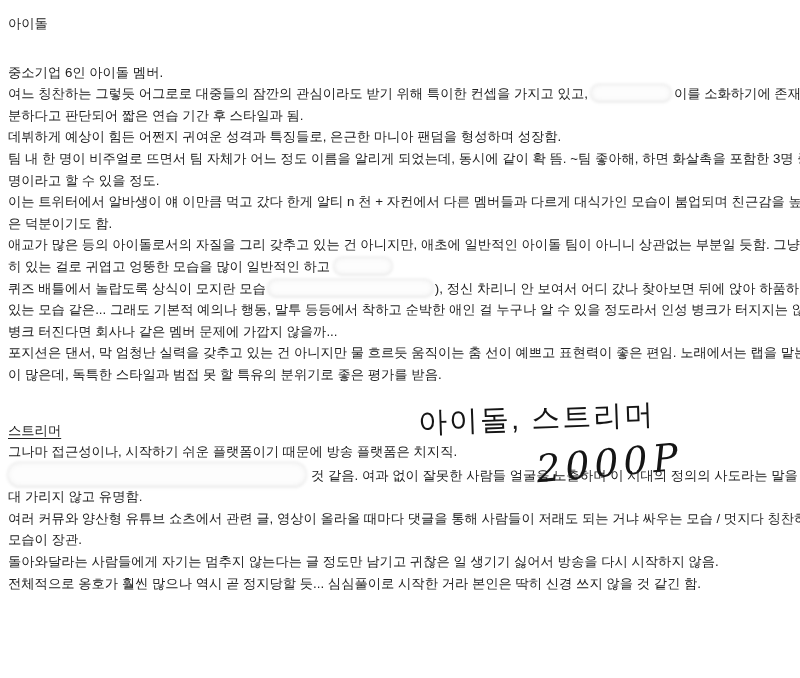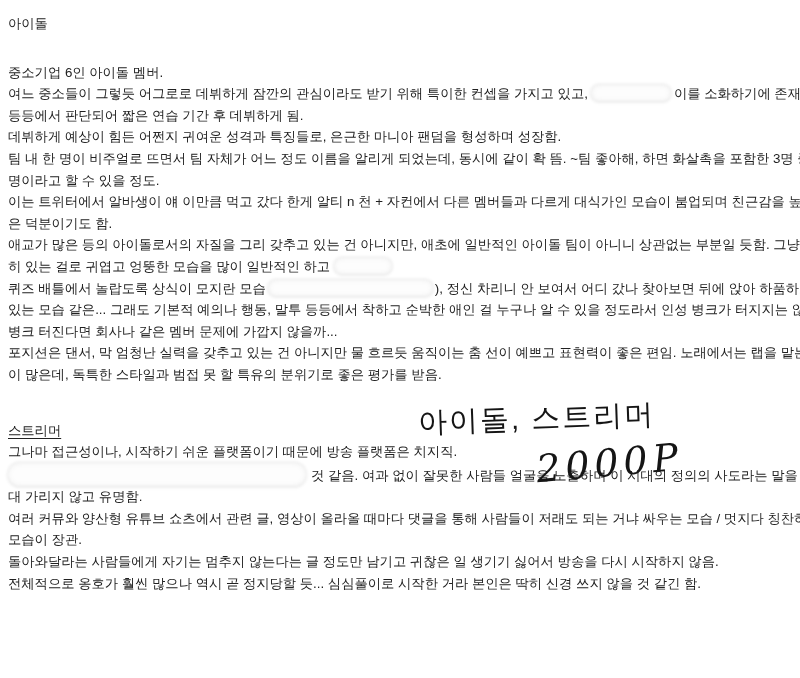--- a/index.html
+++ b/index.html
@@ -43,22 +43,22 @@
 <body>
 
 <div class="page">
 
   <div class="heading heading-idol">
     <span>아이돌</span>
   </div>
 
   <div class="para-idol">
     <div class="line">중소기업 6인 아이돌 멤버.</div>
-    <div class="line"><span>여느 중소들이 그렇듯 어그로로 데뷔하게 잠깐의 관심이라도 받기 위해 특이한 컨셉을 가지고 있고,</span><span class="blur w80"></span><span>이를 소화하기에 존재만으로 충</span></div>
-    <div class="line">등등에서 판단되어 짧은 연습 기간 후 데뷔하게 됨.</div>
+    <div class="line"><span>여느 칭찬하는 그렇듯 어그로로 대중들의 잠깐의 관심이라도 받기 위해 특이한 컨셉을 가지고 있고,</span><span class="blur w80"></span><span>이를 소화하기에 존재만으로 충</span></div>
+    <div class="line">분하다고 판단되어 짧은 연습 기간 후 스타일과 됨.</div>
     <div class="line">데뷔하게 예상이 힘든 어쩐지 귀여운 성격과 특징들로, 은근한 마니아 팬덤을 형성하며 성장함.</div>
     <div class="line">팀 내 한 명이 비주얼로 뜨면서 팀 자체가 어느 정도 이름을 알리게 되었는데, 동시에 같이 확 뜸. ~팀 좋아해, 하면 화살촉을 포함한 3명 중 한</div>
     <div class="line">명이라고 할 수 있을 정도.</div>
     <div class="line">이는 트위터에서 알바생이 얘 이만큼 먹고 갔다 한게 알티 n 천 + 자컨에서 다른 멤버들과 다르게 대식가인 모습이 붐업되며 친근감을 높여놓</div>
     <div class="line">은 덕분이기도 함.</div>
     <div class="line">애교가 많은 등의 아이돌로서의 자질을 그리 갖추고 있는 건 아니지만, 애초에 일반적인 아이돌 팀이 아니니 상관없는 부분일 듯함. 그냥 가만</div>
     <div class="line"><span>히 있는 걸로 귀엽고 엉뚱한 모습을 많이 일반적인 하고</span><span class="blur w58"></span></div>
     <div class="line"><span>퀴즈 배틀에서 놀랍도록 상식이 모지란 모습</span><span class="blur w165"></span><span>), 정신 차리니 안 보여서 어디 갔나 찾아보면 뒤에 앉아 하품하고</span></div>
     <div class="line">있는 모습 같은... 그래도 기본적 예의나 행동, 말투 등등에서 착하고 순박한 애인 걸 누구나 알 수 있을 정도라서 인성 병크가 터지지는 않음.</div>
     <div class="line">병크 터진다면 회사나 같은 멤버 문제에 가깝지 않을까...</div>

